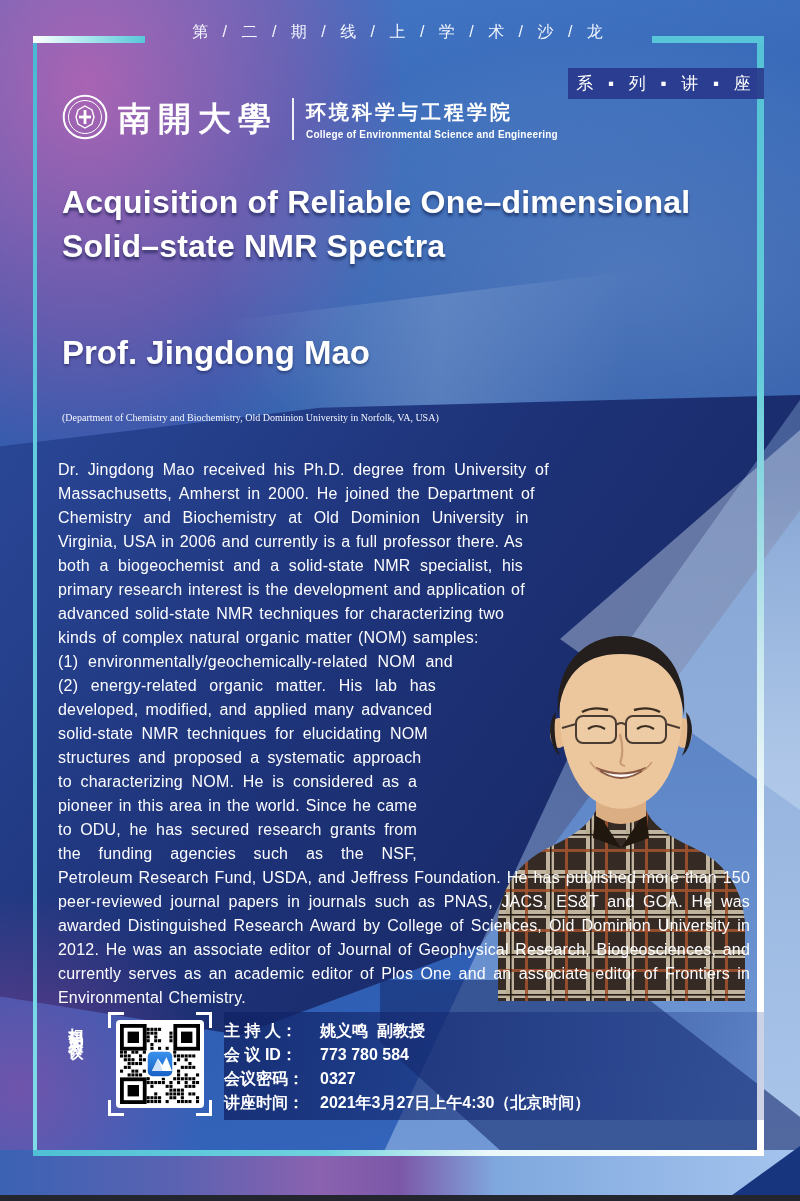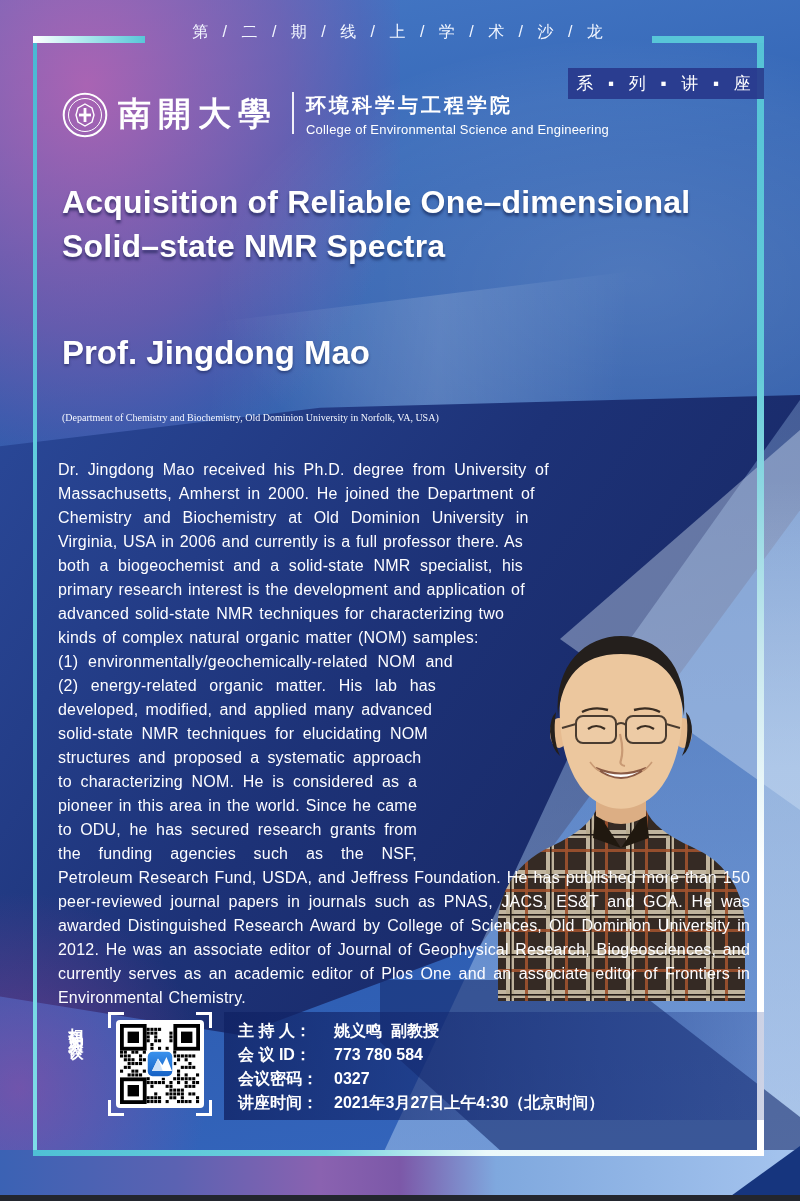--- a/index.html
+++ b/index.html
@@ -43,27 +43,27 @@
   .frame-top-left{left:33px;top:36px;width:112px;height:7px;background:linear-gradient(90deg,#ffffff,#bfeef2 35%,#58c6d8);}
   .frame-top-right{left:652px;top:36px;width:112px;height:7px;background:#58c6d8;}
   .frame-bottom{left:33px;top:1150px;width:731px;height:6px;background:linear-gradient(90deg,#4fc0d5 0%,#6fd2de 40%,#eaf8fa 62%,#ffffff 100%);}
 
   
   .series-line{left:0;right:0;top:22px;text-align:center;font-size:16px;letter-spacing:5px;color:#f2f6ff;font-weight:500;}
   .badge{left:568px;top:68px;width:196px;height:31px;background:rgba(40,56,140,.92);
     display:flex;align-items:center;justify-content:center;font-size:17px;letter-spacing:5px;color:#fff;}
 
   
-  .logo-row{left:62px;top:92px;height:54px;display:flex;}
+  .logo-row{left:62px;top:92px;height:54px;display:flex;align-items:center;}
   .univ-name{font-family:"DejaVu Serif","Liberation Serif",serif;font-size:33px;font-weight:bold;
     letter-spacing:7px;margin:0 10px 0 10px;white-space:pre;}
   .logo-divider{width:2px;height:42px;background:rgba(255,255,255,.9);margin:0 12px 0 4px;}
   .college{display:flex;flex-direction:column;gap:3px;}
   .college-cn{font-size:20px;font-weight:bold;letter-spacing:3px;}
-  .college-en{font-size:13px;font-weight:normal;letter-spacing:.2px;}
+  .college-en{font-size:10px;font-weight:bold;letter-spacing:.2px;}
 
   
   .title{left:62px;top:180px;font-size:32px;font-weight:bold;line-height:44px;
     text-shadow:0 3px 3px rgba(8,18,60,.55);letter-spacing:.2px;}
   .speaker-name{left:62px;top:334px;font-size:33px;font-weight:bold;text-shadow:0 2px 3px rgba(8,18,60,.45);}
   .speaker-cn{left:62px;top:372px;font-size:29px;font-weight:bold;letter-spacing:2px;text-shadow:0 2px 3px rgba(8,18,60,.45);}
   .speaker-affil{left:62px;top:412px;font-size:10px;font-family:"Liberation Serif","DejaVu Serif",serif;color:#f4f7ff;}
 
   
   .bio{left:58px;top:458px;width:692px;font-size:16px;line-height:24px;text-align:justify;
@@ -72,21 +72,21 @@
     shape-outside:polygon(170px 0,130px 40px,116px 95px,120px 150px,84px 185px,30px 235px,22px 285px,10px 330px,10px 385px,333px 385px,333px 0);
     shape-margin:10px;}
   .photo-float svg{display:block;margin-left:75px;}
 
   
   .scan-text{left:66px;top:1016px;writing-mode:vertical-rl;text-orientation:upright;
     font-size:15px;font-weight:bold;letter-spacing:3px;height:108px;}
   .qr{left:108px;top:1012px;width:104px;height:104px;}
   .meeting-panel{left:224px;top:1012px;width:540px;height:108px;box-sizing:border-box;
     background:linear-gradient(90deg,rgba(16,34,100,.78),rgba(25,50,130,.45) 70%,rgba(30,55,140,.22));
-    display:flex;flex-direction:column;justify-content:center;padding-left:14px;gap:1px;}
+    display:flex;flex-direction:column;justify-content:center;gap:1px;}
   .meeting-row{display:flex;font-size:16px;font-weight:bold;line-height:23px;}
   .meeting-label{min-width:84px;white-space:pre;}
   .meeting-value{white-space:pre;margin-left:12px;}
 </style>
 </head>
 <body>
 
 <div class="poster">
 
   <div class="abs bg-base"></div>

